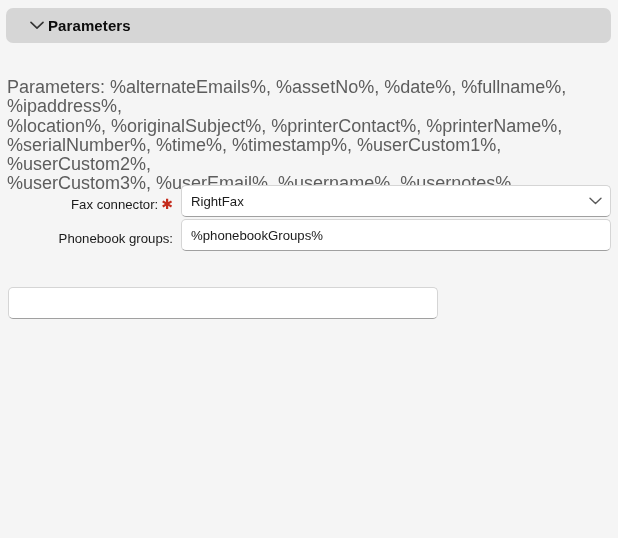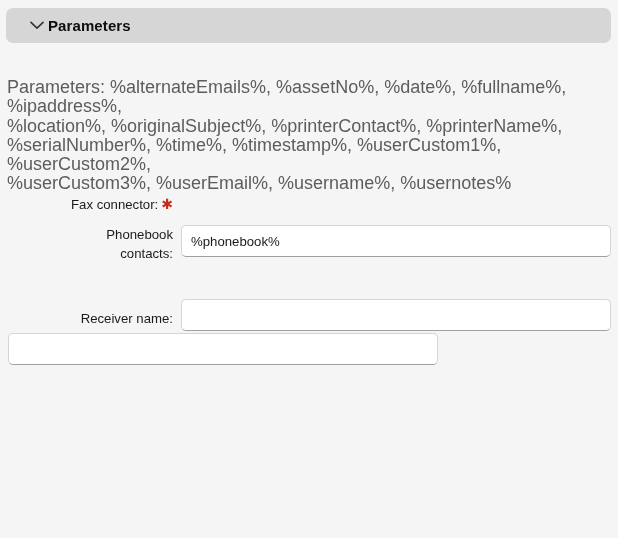--- a/index.html
+++ b/index.html
@@ -165,44 +165,47 @@
 
   <div class="params-desc">Parameters: %alternateEmails%, %assetNo%, %date%, %fullname%, %ipaddress%,
 %location%, %originalSubject%, %printerContact%, %printerName%,
 %serialNumber%, %time%, %timestamp%, %userCustom1%, %userCustom2%,
 %userCustom3%, %userEmail%, %username%, %usernotes%</div>
 
   <div class="form">
 
     <div class="row">
       <div class="label"><span>Fax connector:</span><span class="req">✱</span></div>
-    </div>
-
-
-    <div class="row">
-      <div class="label">Phonebook
-contacts:</div>
       <div class="field-wrap">
-        <input class="textbox" type="text" value="%phonebook%" style="">
+        <div class="combo">
+          <span class="combo-value">RightFax</span>
+          <span class="combo-arrow">
+            <svg width="13" height="8" viewBox="0 0 13 8">
+              <path d="M1 1.2 L6.5 6.4 L12 1.2" fill="none" stroke="#5a5a5a" stroke-width="1.4" stroke-linecap="round" stroke-linejoin="round"></path>
+            </svg>
+          </span>
+        </div>
       </div>
     </div>
 
     <div class="row">
-    </div>
-
-    <div class="row">
-      <div class="label">Receiver name:</div>
+      <div class="label">Phonebook groups:</div>
+      <div class="field-wrap">
+        <input class="textbox" type="text" value="%phonebookGroups%" style="">
+      </div>
+    </div>
+
+
+    <div class="row">
+    </div>
+
+
+    <div class="row">
       <div class="field-wrap">
         <input class="textbox" type="text" value="" style="">
       </div>
     </div>
 
     <div class="row">
-      <div class="field-wrap">
-        <input class="textbox" type="text" value="" style="">
-      </div>
-    </div>
-
-    <div class="row">
     </div>
 
   </div>
 </div>
 
 </body></html>

